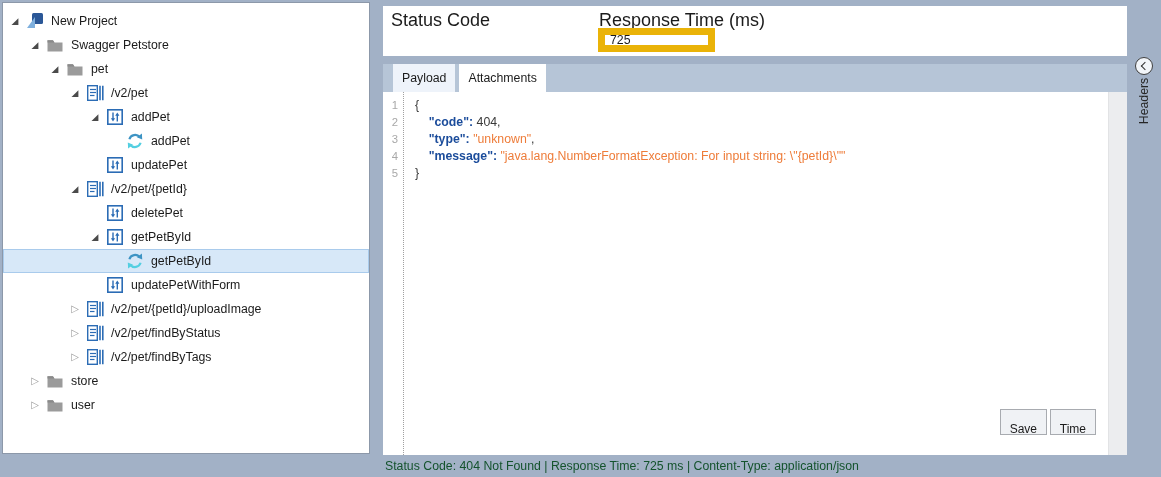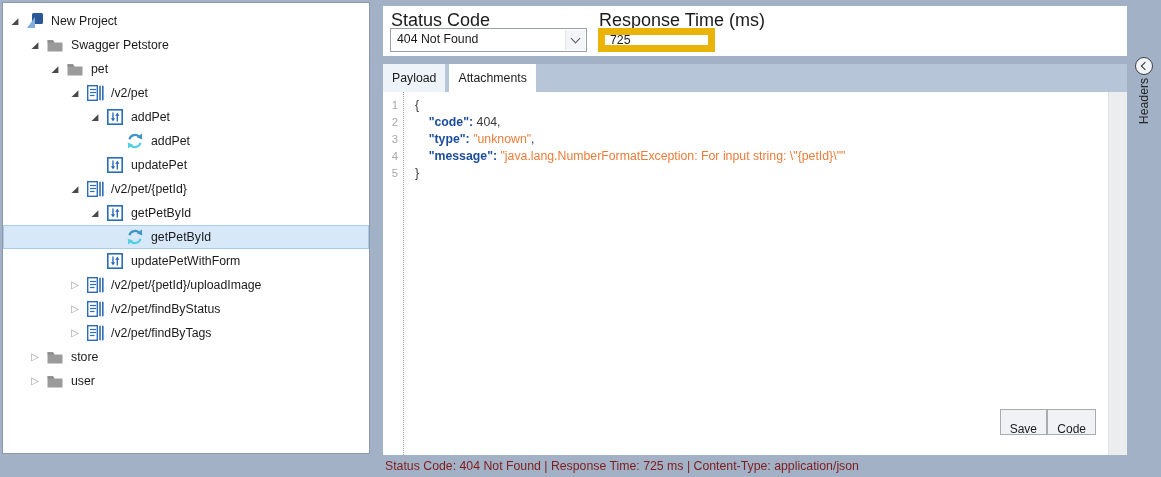--- a/index.html
+++ b/index.html
@@ -29,21 +29,21 @@
   .combo-arrow{position:absolute;right:1px;top:1px;bottom:1px;width:19px;background:#F3F5F8;
                border-left:1px solid #E0E3E8;display:flex;align-items:center;justify-content:center;}
   .chev-down{width:6px;height:6px;border-right:1.4px solid #5a5a5a;border-bottom:1.4px solid #5a5a5a;
              transform:rotate(45deg);margin-top:-3px;}
   .txt-input{position:absolute;left:215px;top:22px;width:117px;height:24px;border:7px solid #eab308;
              background:#fff;box-sizing:border-box;font-size:12.3px;padding:0 0 0 5px;
              font-family:"Liberation Sans",sans-serif;color:#1b1b1b;outline:none;}
 
   
   .tab-strip{position:absolute;left:383px;top:64px;width:744px;height:28px;background:#B6C5D7;
-             display:flex;align-items:flex-end;box-sizing:border-box;}
+             display:flex;align-items:flex-end;padding-left:10px;box-sizing:border-box;}
   .tab{height:28px;line-height:28px;padding:0 9px;font-size:12.3px;background:#ffffff;
        margin-right:4px;color:#1b1b1b;}
   .tab.active{background:#EEF3FA;}
 
   
   .editor{position:absolute;left:383px;top:92px;width:744px;height:363px;background:#fff;overflow:hidden;}
   .gutter-sep{position:absolute;left:20px;top:0;bottom:0;width:0;border-left:1px dotted #A0A0A0;}
   .code{padding-top:4px;}
   .cline{display:flex;height:17px;align-items:center;font-size:12.3px;}
   .lnum{width:15px;flex:none;text-align:right;padding-right:5px;color:#A8A8A8;font-size:11.3px;}
@@ -61,21 +61,21 @@
   .collapse-btn{position:absolute;left:8px;top:57px;width:16px;height:16px;border:1.5px solid #3F3F3F;
                 border-radius:50%;background:#F2F5F9;display:flex;align-items:center;justify-content:center;
                 box-sizing:content-box;padding:0;}
   .chev-left{width:5px;height:5px;border-left:1.5px solid #2F2F2F;border-bottom:1.5px solid #2F2F2F;
              transform:rotate(45deg);margin-left:2px;}
   .headers-label{position:absolute;left:17px;top:101px;transform:translate(-50%,-50%) rotate(-90deg);
                  font-size:12.3px;color:#262626;white-space:nowrap;}
 
   
   .status-bar{position:absolute;left:0;bottom:0;width:100%;height:22px;display:flex;align-items:center;
-              padding-left:385px;box-sizing:border-box;color:#7f1d1d;font-size:12.3px;white-space:nowrap;}
+              padding-left:385px;box-sizing:border-box;color:#14532d;font-size:12.3px;white-space:nowrap;}
 </style>
 </head>
 <body>
 
 <div class="window">
 
   <div class="tree-panel">
     <div>
         <div class="trow" style="padding-left: 4px;">
           <span class="exp expanded">◢</span>
@@ -167,20 +167,33 @@
               <line x1="4" y1="5.5" x2="10" y2="5.5" stroke="#2B6CB5" stroke-width="1.2"></line>
               <line x1="4" y1="8.5" x2="10" y2="8.5" stroke="#2B6CB5" stroke-width="1.2"></line>
               <line x1="4" y1="11.5" x2="8.5" y2="11.5" stroke="#2B6CB5" stroke-width="1.2"></line>
               <line x1="14" y1="1.7" x2="14" y2="16.3" stroke="#2B6CB5" stroke-width="1.6"></line>
               <line x1="16.8" y1="1.7" x2="16.8" y2="16.3" stroke="#2B6CB5" stroke-width="1.6"></line>
             </svg>
           </span>
           <span class="tlabel">/v2/pet/{petId}</span>
         </div>
         <div class="trow" style="padding-left: 84px;">
+          <span class="exp none"></span>
+          <span class="ticon">
+            <svg width="18" height="18" viewBox="0 0 18 18">
+              <rect x="1.8" y="1.8" width="14.4" height="14.4" fill="#fff" stroke="#2B6CB5" stroke-width="1.6"></rect>
+              <line x1="7" y1="4.5" x2="7" y2="11.5" stroke="#2B6CB5" stroke-width="1.4"></line>
+              <polygon points="4.9,10.3 9.1,10.3 7,13.6" fill="#2B6CB5"></polygon>
+              <line x1="11.3" y1="13.5" x2="11.3" y2="6.5" stroke="#2B6CB5" stroke-width="1.4"></line>
+              <polygon points="9.2,7.7 13.4,7.7 11.3,4.4" fill="#2B6CB5"></polygon>
+            </svg>
+          </span>
+          <span class="tlabel">deletePet</span>
+        </div>
+        <div class="trow" style="padding-left: 84px;">
           <span class="exp expanded">◢</span>
           <span class="ticon">
             <svg width="18" height="18" viewBox="0 0 18 18">
               <rect x="1.8" y="1.8" width="14.4" height="14.4" fill="#fff" stroke="#2B6CB5" stroke-width="1.6"></rect>
               <line x1="7" y1="4.5" x2="7" y2="11.5" stroke="#2B6CB5" stroke-width="1.4"></line>
               <polygon points="4.9,10.3 9.1,10.3 7,13.6" fill="#2B6CB5"></polygon>
               <line x1="11.3" y1="13.5" x2="11.3" y2="6.5" stroke="#2B6CB5" stroke-width="1.4"></line>
               <polygon points="9.2,7.7 13.4,7.7 11.3,4.4" fill="#2B6CB5"></polygon>
             </svg>
           </span>
@@ -274,26 +287,20 @@
           <span class="tlabel">user</span>
         </div>
       </div>
   </div>
 
   <div class="splitter"></div>
 
   <div class="resp-header">
     <div class="fld-label lbl-status">Status Code</div>
     <div class="fld-label lbl-time">Response Time (ms)</div>
-    <div class="combo">
-      <span>404 Not Found</span>
-      <span class="combo-arrow">
-        <span class="chev-down"></span>
-      </span>
-    </div>
     <input class="txt-input" type="text" value="725" style="">
   </div>
 
   <div class="tab-strip">
       <div class="tab active">Payload</div>
       <div class="tab">Attachments</div>
     </div>
 
   <div class="editor">
     <div class="gutter-sep"></div>
@@ -313,21 +320,21 @@
         <div class="cline">
           <span class="lnum">4</span>
           <span class="lcode"><span class="tk tk-plain">    </span><span class="tk tk-key">"message":</span><span class="tk tk-plain"> </span><span class="tk tk-string">"java.lang.NumberFormatException: For input string: \"{petId}\""</span></span>
         </div>
         <div class="cline">
           <span class="lnum">5</span>
           <span class="lcode"><span class="tk tk-plain">}</span></span>
         </div>
       </div>
     <button class="btn btn-save">Save</button>
-    <button class="btn btn-load">Code</button>
+    <button class="btn btn-load">Time</button>
     <div class="vscroll"></div>
   </div>
 
   <div class="headers-strip">
     <button class="collapse-btn">
       <span class="chev-left"></span>
     </button>
     <div class="headers-label">Headers</div>
   </div>
 

